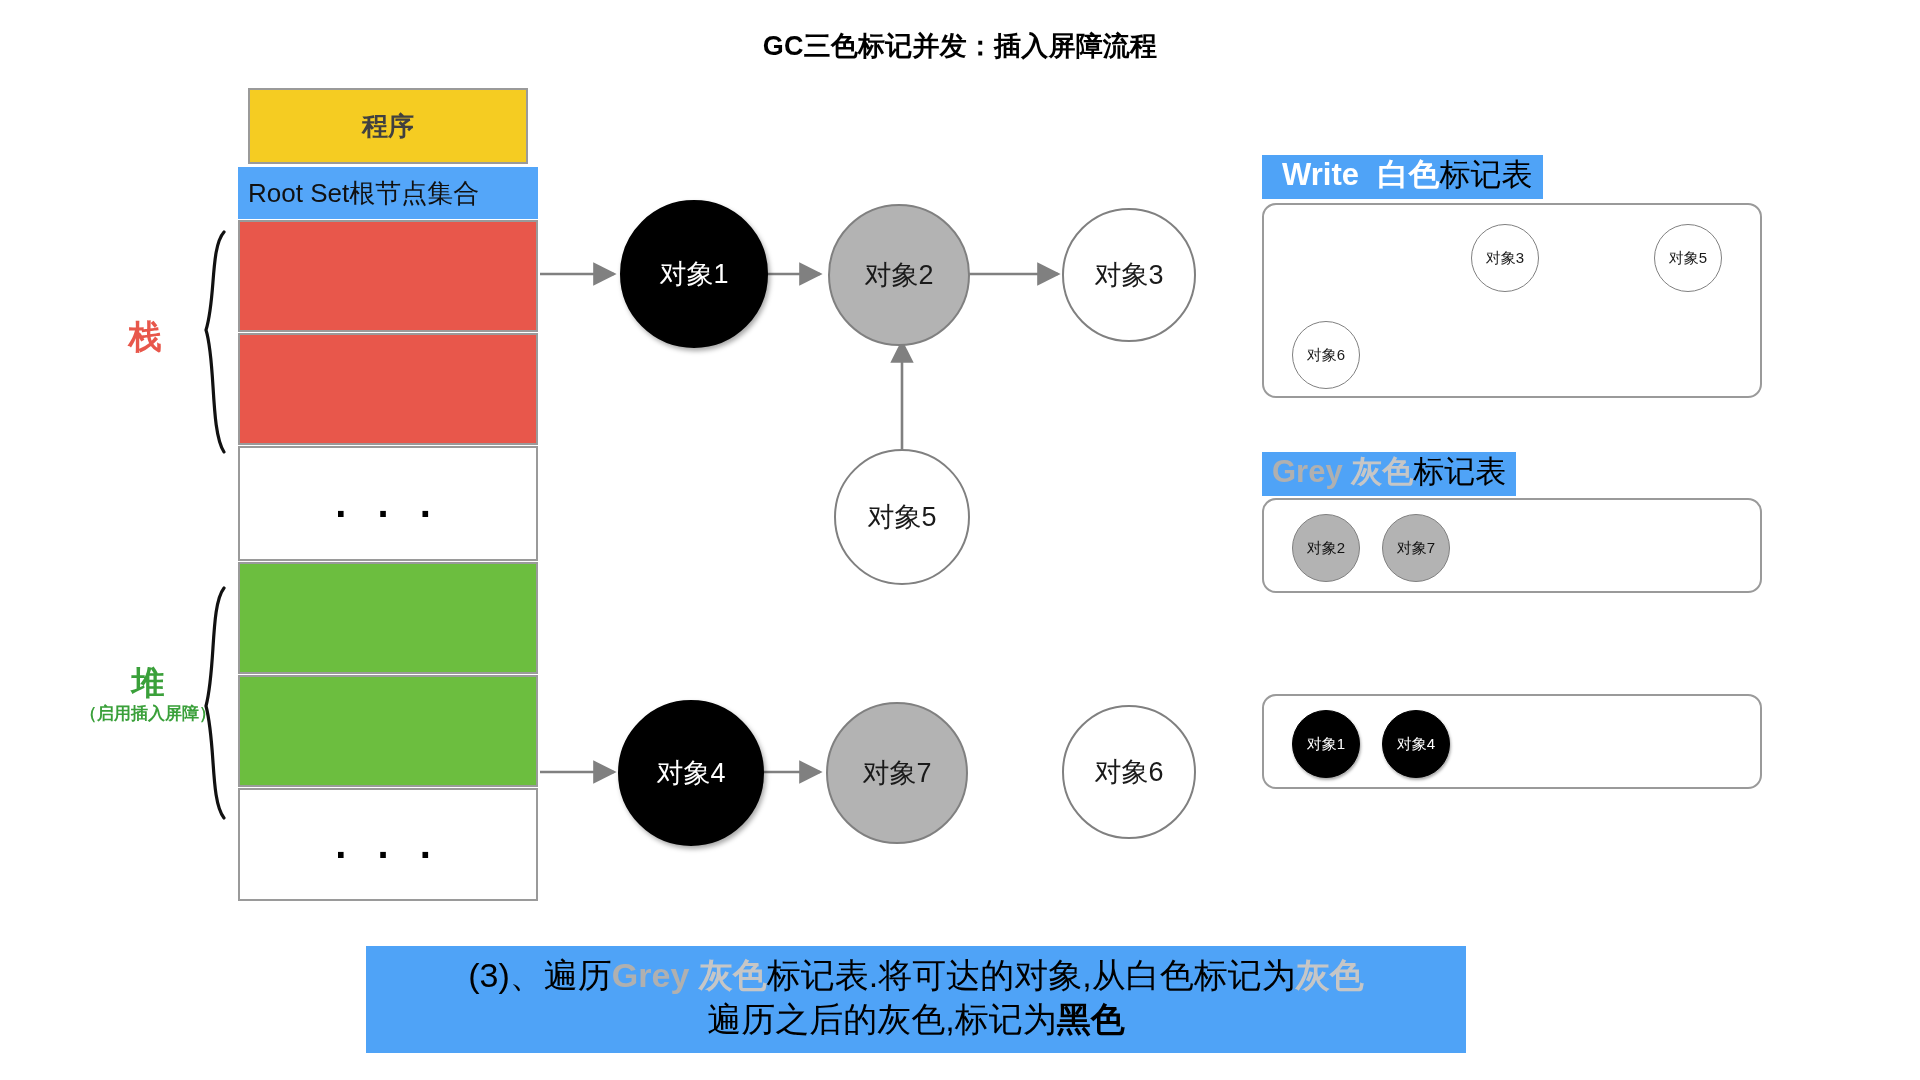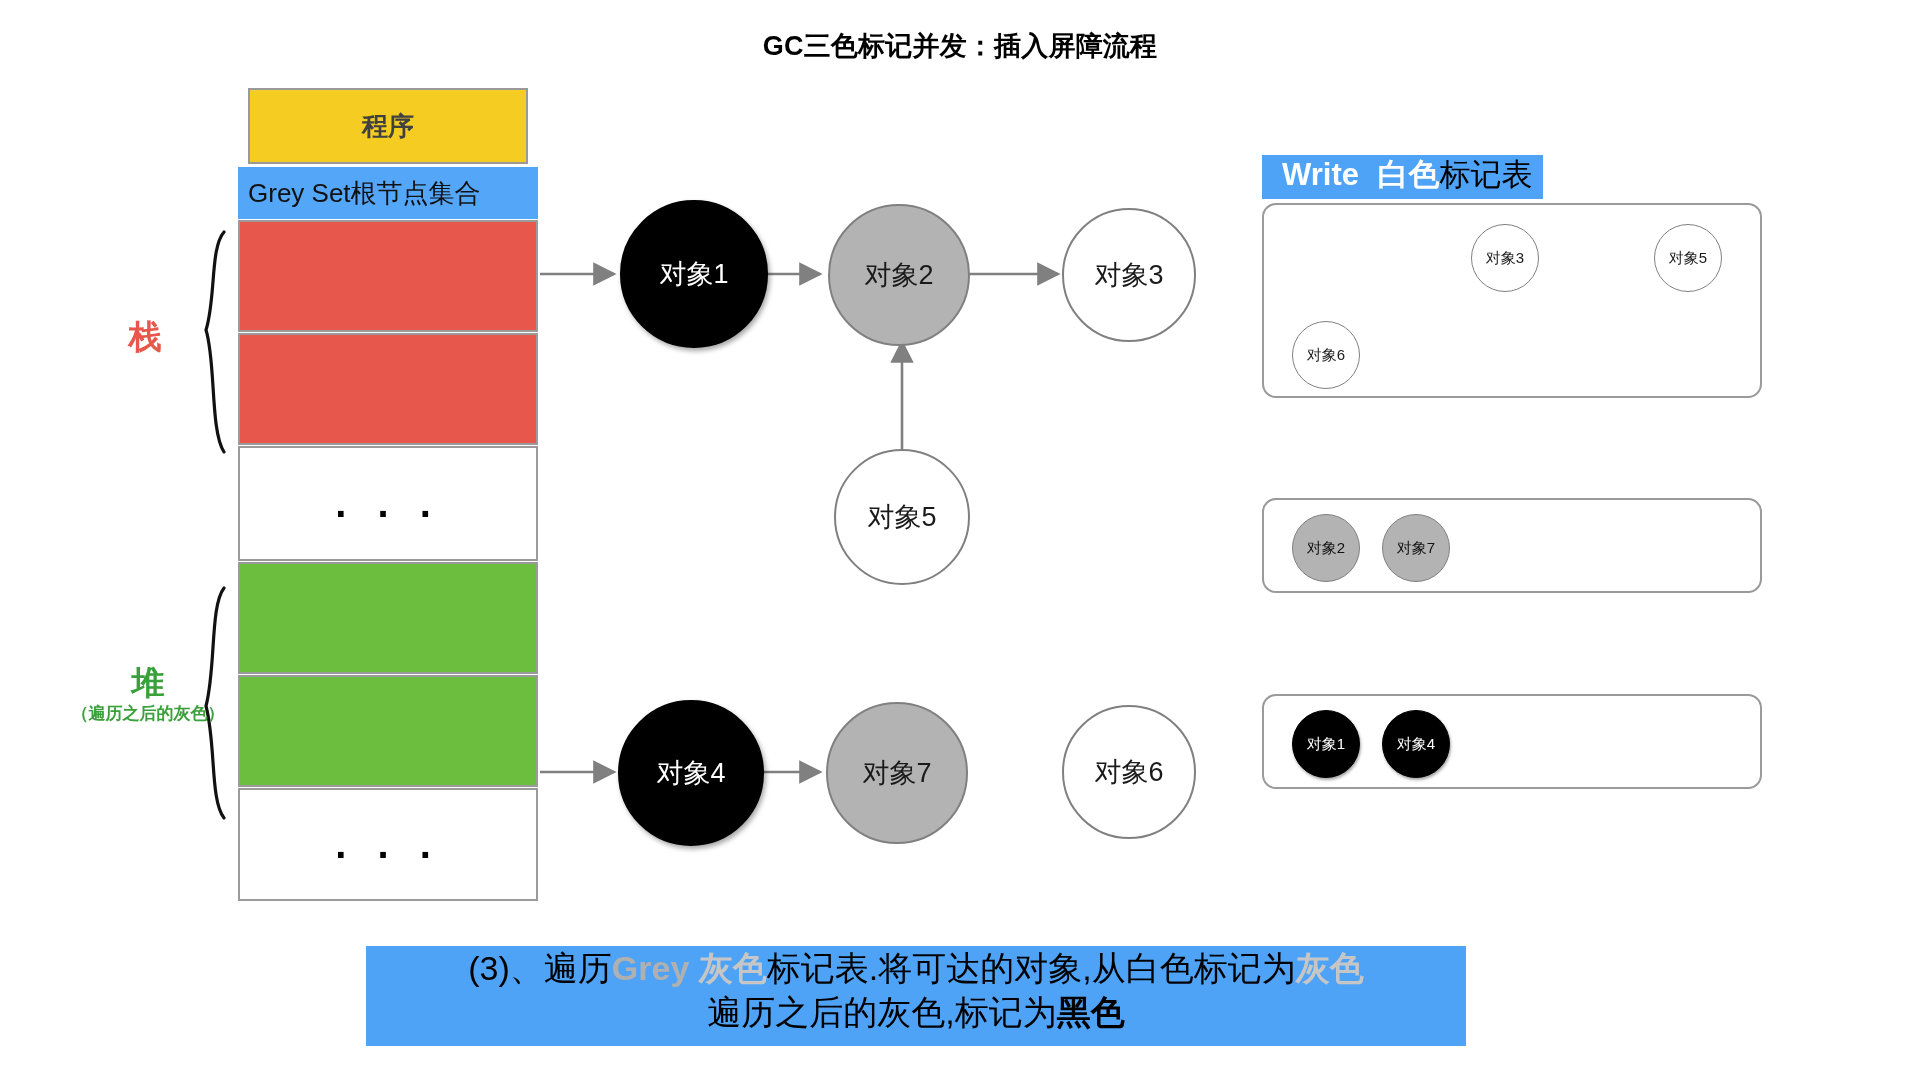--- a/index.html
+++ b/index.html
@@ -72,21 +72,21 @@
   .minin.white{background:#fff;border:1.5px solid #808080;color:#1a1a1a;}
   .minin.grey{background:#b3b3b3;border:1.5px solid #808080;color:#111;}
   .minin.black{background:#000;border:1.5px solid #000;color:#fff;
                box-shadow:1px 2px 3px rgba(0,0,0,0.35);}
 
   
   #caption{
     left:366px;top:946px;width:1100px;
     background:#4fa3f7;
     text-align:center;
-    padding:1px 0 12px 0;
+    padding:8px 0 12px 0;
     box-sizing:border-box;
   }
   #caption .ln{font-size:34px;line-height:1.28;color:#000;white-space:nowrap;}
   #caption .g-en{color:#b0b0b0;font-weight:bold;}
   #caption .g-cn{color:#c6c6c6;font-weight:bold;}
   #caption .blk{color:#000;font-weight:bold;}
 
   svg.overlay{position:absolute;left:0;top:0;width:1920px;height:1080px;pointer-events:none;}
 </style>
 </head>
@@ -119,31 +119,31 @@
 
     <line x1="760" y1="772" x2="820" y2="772" stroke="#808080" stroke-width="2.6" marker-end="url(#arrow)"></line>
   </svg>
 
   <div class="abs bracelabel" style="left:90px;top:318px;width:110px;color:#e8574b;font-size:33px;font-weight:bold;">
     <span>栈</span>
   </div>
 
   <div class="abs bracelabel" style="left:58px;top:664px;width:180px;color:#3aa03a;">
     <div style="font-size:33px;font-weight:bold;">堆</div>
-    <div style="font-size:17px;font-weight:bold;margin-top:2px;">（遍历之后的灰色）</div>
+    <div style="font-size:17px;font-weight:bold;margin-top:2px;">（启用插入屏障）</div>
   </div>
 
   <div class="abs" id="memcol">
 
     <div class="memblock" style="left:10px;top:0px;width:280px;height:76px;background:#f5cc22;">
       <div class="lbl" style="color:#404040;font-weight:bold;">程序</div>
     </div>
 
     <div class="memblock" style="left:0px;top:79px;width:300px;height:52px;background:#54a6f9;border-color:#54a6f9;">
-      <div class="lbl" style="color:#111;text-align:left;padding-left:8px;font-size:26px;">Grey Set根节点集合</div>
+      <div class="lbl" style="color:#111;text-align:left;padding-left:8px;font-size:26px;">Root Set根节点集合</div>
     </div>
 
     <div class="memblock" style="left:0px;top:132px;width:300px;height:112px;background:#e8574b;"></div>
 
     <div class="memblock" style="left:0px;top:245px;width:300px;height:112px;background:#e8574b;"></div>
 
     <div class="memblock" style="left:0px;top:358px;width:300px;height:115px;background:#ffffff;">
       <div class="dots">. . .</div>
     </div>
 
@@ -200,20 +200,23 @@
   </div>
 
   <div class="abs tablebox" style="left:1262px;top:498px;width:500px;height:95px;">
     <div class="minin grey abs" style="left:28px;top:14px;width:68px;height:68px;">
       <span>对象2</span>
     </div>
     <div class="minin grey abs" style="left:118px;top:14px;width:68px;height:68px;">
       <span>对象7</span>
     </div>
   </div>
+  <div class="abs tabhdr" style="left:1262px;top:452px;">
+    <span class="en-grey">Grey</span><span>&nbsp;</span><span class="cn-grey">灰色</span><span class="suffix-black">标记表</span>
+  </div>
 
   <div class="abs tablebox" style="left:1262px;top:694px;width:500px;height:95px;">
     <div class="minin black abs" style="left:28px;top:14px;width:68px;height:68px;">
       <span>对象1</span>
     </div>
     <div class="minin black abs" style="left:118px;top:14px;width:68px;height:68px;">
       <span>对象4</span>
     </div>
   </div>
 

